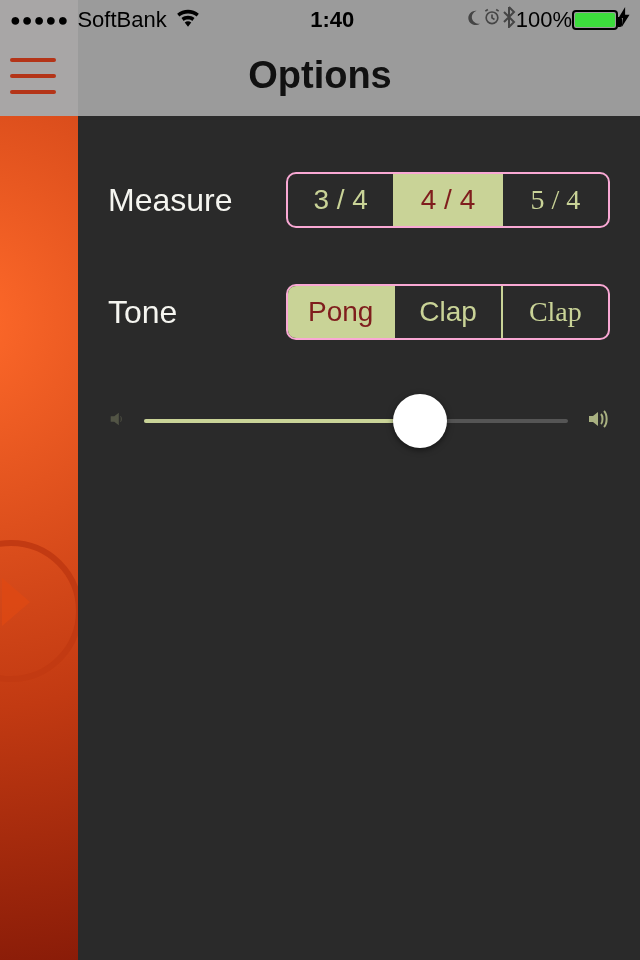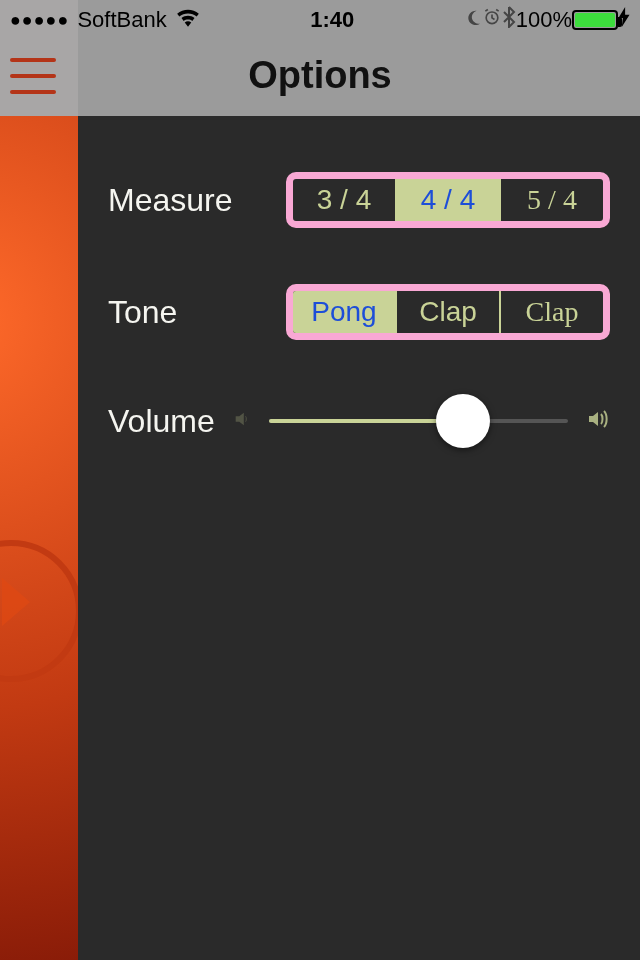--- a/index.html
+++ b/index.html
@@ -66,29 +66,29 @@
       display: flex; align-items: center; margin-bottom: 56px; gap: 28px;
     }
     .label {
       color: #f5f5f0; font-size: 32px; font-weight: 400; flex: 0 0 auto;
       min-width: 150px;
     }
 
     
     .seg {
       display: flex; flex: 1; height: 56px;
-      border: 7px solid #f9a8d4; border-radius: 10px; overflow: hidden;
+      border: 2px solid #f9a8d4; border-radius: 10px; overflow: hidden;
     }
     .seg-item {
       flex: 1; display: flex; align-items: center; justify-content: center;
       font-size: 28px; color: #c9d397; background: transparent;
       border-right: 2px solid #c9d397; cursor: pointer;
     }
     .seg-item:last-child { border-right: none; font-family: Liberation Serif, serif; }
-    .seg-item.active { background: #c9d397; color: #1d4ed8; font-weight: 500; }
+    .seg-item.active { background: #c9d397; color: #7f1d1d; font-weight: 500; }
 
     
     .toggle-row { justify-content: space-between; }
     .toggle {
       position: relative; width: 96px; height: 58px; border-radius: 30px;
       background: #c9d397; cursor: pointer;
     }
     .toggle .knob {
       position: absolute; top: 4px; right: 4px; width: 50px; height: 50px;
       background: #fff; border-radius: 50%; box-shadow: 0 2px 5px rgba(0,0,0,0.4);
@@ -191,21 +191,20 @@
     <div class="row">
       <div class="label">Tone</div>
       <div class="seg">
         <div class="seg-item active">Pong</div>
         <div class="seg-item">Clap</div>
         <div class="seg-item">Clap</div>
       </div>
     </div>
 
     <div class="row volume-row">
-      <div class="label" style="min-width:auto">Volume</div>
       <span class="vol-icon small">
         <svg width="18" height="18" viewBox="0 0 20 20">
             <path fill="#c9d397" opacity="0.5" d="M3 7v6h4l5 4V3L7 7H3z"></path>
             <path stroke="#c9d397" opacity="0.5" fill="none" d="M14 7c1 1 1 5 0 6"></path>
           </svg>
       </span>
       <div class="slider">
         <div class="track"></div>
         <div class="track-fill"></div>
         <div class="thumb"></div>

